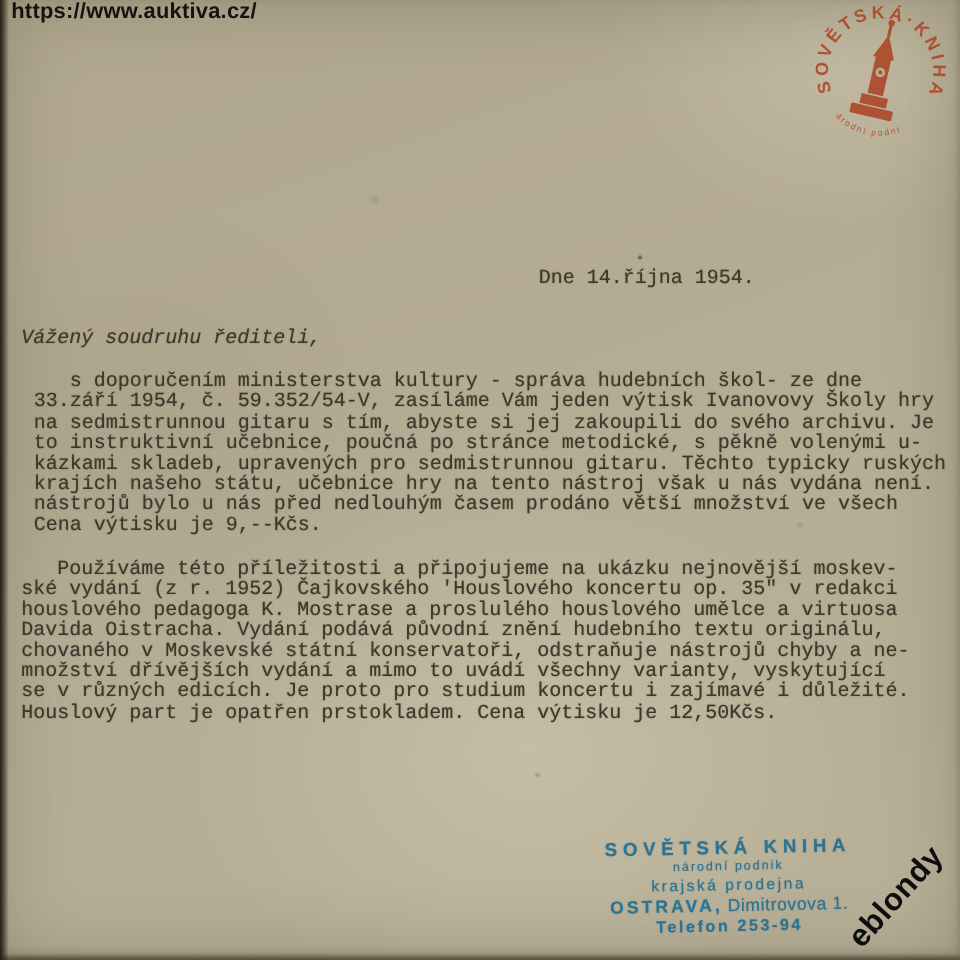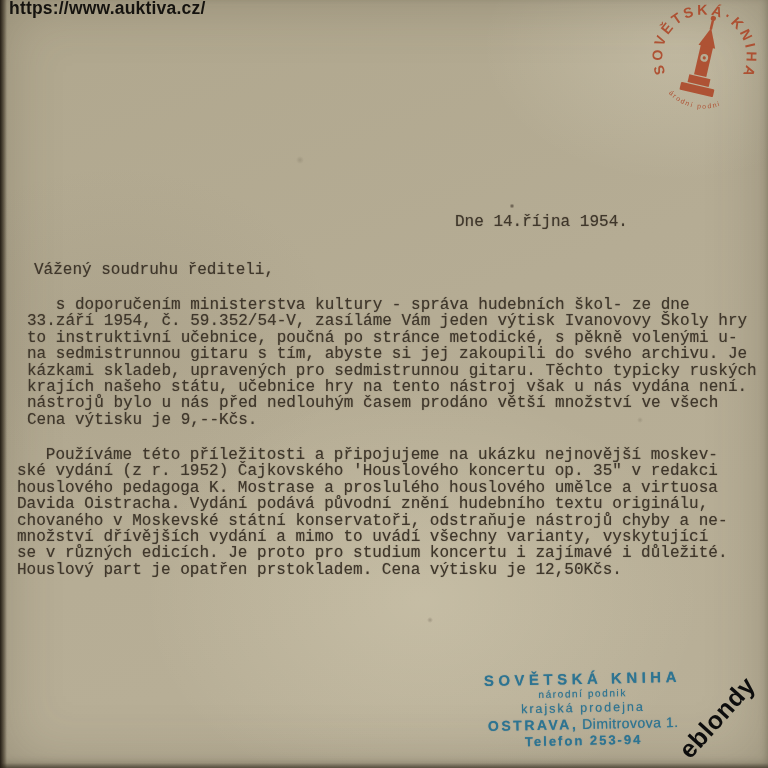--- a/index.html
+++ b/index.html
@@ -25,22 +25,22 @@
   .url-watermark{
     position:absolute;left:9px;top:-2px;
     font-family:"Liberation Sans",sans-serif;font-weight:bold;font-size:17.5px;
     color:#15130f;letter-spacing:.2px;
   }
   
   .tw{position:absolute;font-family:"Liberation Mono","DejaVu Sans Mono",monospace;
     font-size:16px;color:#3f372b;letter-spacing:0;
     text-shadow:0 0 1px rgba(58,48,38,.55);}
   .tw-line{white-space:pre;line-height:16.4px;height:16.4px;}
-  .date-line{left:455px;top:213px;}
-  .salutation{left:34px;top:261px;}
+  .date-line{left:431px;top:213px;}
+  .salutation{left:17px;top:261px;font-style:italic;}
   .para1{left:17px;top:297px;margin-left:10px;}
   .para2{left:17px;top:447px;}
   
   .red-stamp{position:absolute;left:645px;top:2px;width:118px;height:114px;
     transform:rotate(13deg);opacity:.88;}
   
   .footer-stamp{position:absolute;left:458px;top:671px;width:250px;text-align:center;
     color:#2d7492;transform:rotate(-1.2deg);
     text-shadow:0 0 1px rgba(40,105,135,.65);}
   .fs1{font-size:15px;font-weight:bold;letter-spacing:4.5px;line-height:16px;}
@@ -88,22 +88,22 @@
   </svg>
 </div>
 
 <div class="tw date-line">Dne 14.října 1954.</div>
 
 <div class="tw salutation">Vážený soudruhu řediteli,</div>
 
 <div class="tw para1">
     <div class="tw-line">   s doporučením ministerstva kultury - správa hudebních škol- ze dne</div>
     <div class="tw-line">33.září 1954, č. 59.352/54-V, zasíláme Vám jeden výtisk Ivanovovy Školy hry</div>
+    <div class="tw-line">na sedmistrunnou gitaru s tím, abyste si jej zakoupili do svého archivu. Je</div>
     <div class="tw-line">to instruktivní učebnice, poučná po stránce metodické, s pěkně volenými u-</div>
-    <div class="tw-line">na sedmistrunnou gitaru s tím, abyste si jej zakoupili do svého archivu. Je</div>
     <div class="tw-line">kázkami skladeb, upravených pro sedmistrunnou gitaru. Těchto typicky ruských</div>
     <div class="tw-line">krajích našeho státu, učebnice hry na tento nástroj však u nás vydána není.</div>
     <div class="tw-line">nástrojů bylo u nás před nedlouhým časem prodáno větší množství ve všech</div>
     <div class="tw-line">Cena výtisku je 9,--Kčs.</div>
   </div>
 
 <div class="tw para2">
     <div class="tw-line">   Používáme této příležitosti a připojujeme na ukázku nejnovější moskev-</div>
     <div class="tw-line">ské vydání (z r. 1952) Čajkovského 'Houslového koncertu op. 35" v redakci</div>
     <div class="tw-line">houslového pedagoga K. Mostrase a proslulého houslového umělce a virtuosa</div>

